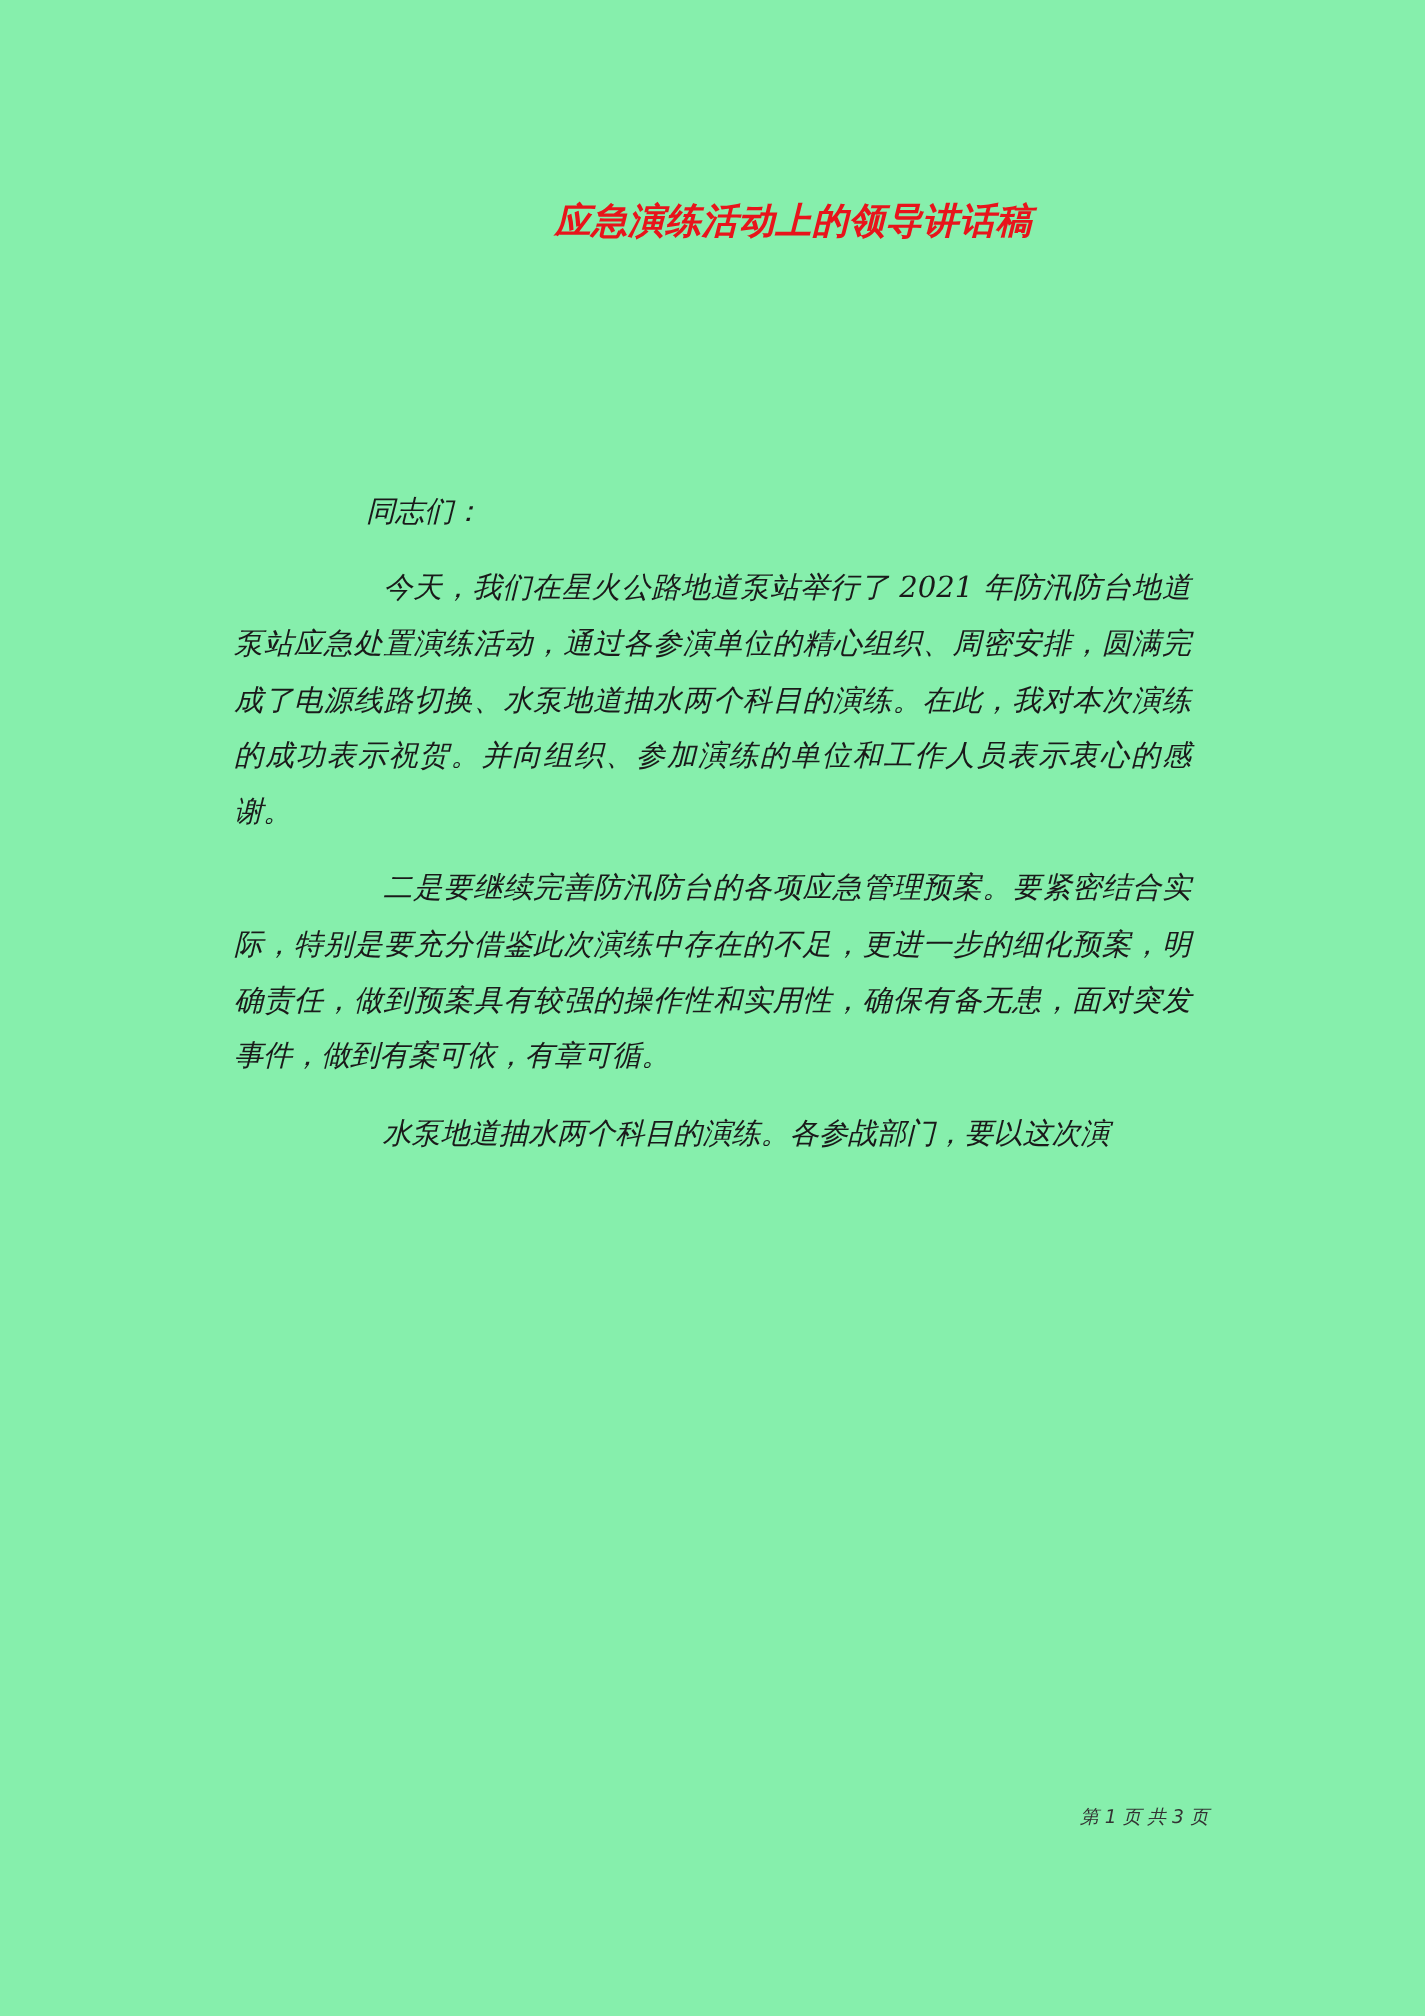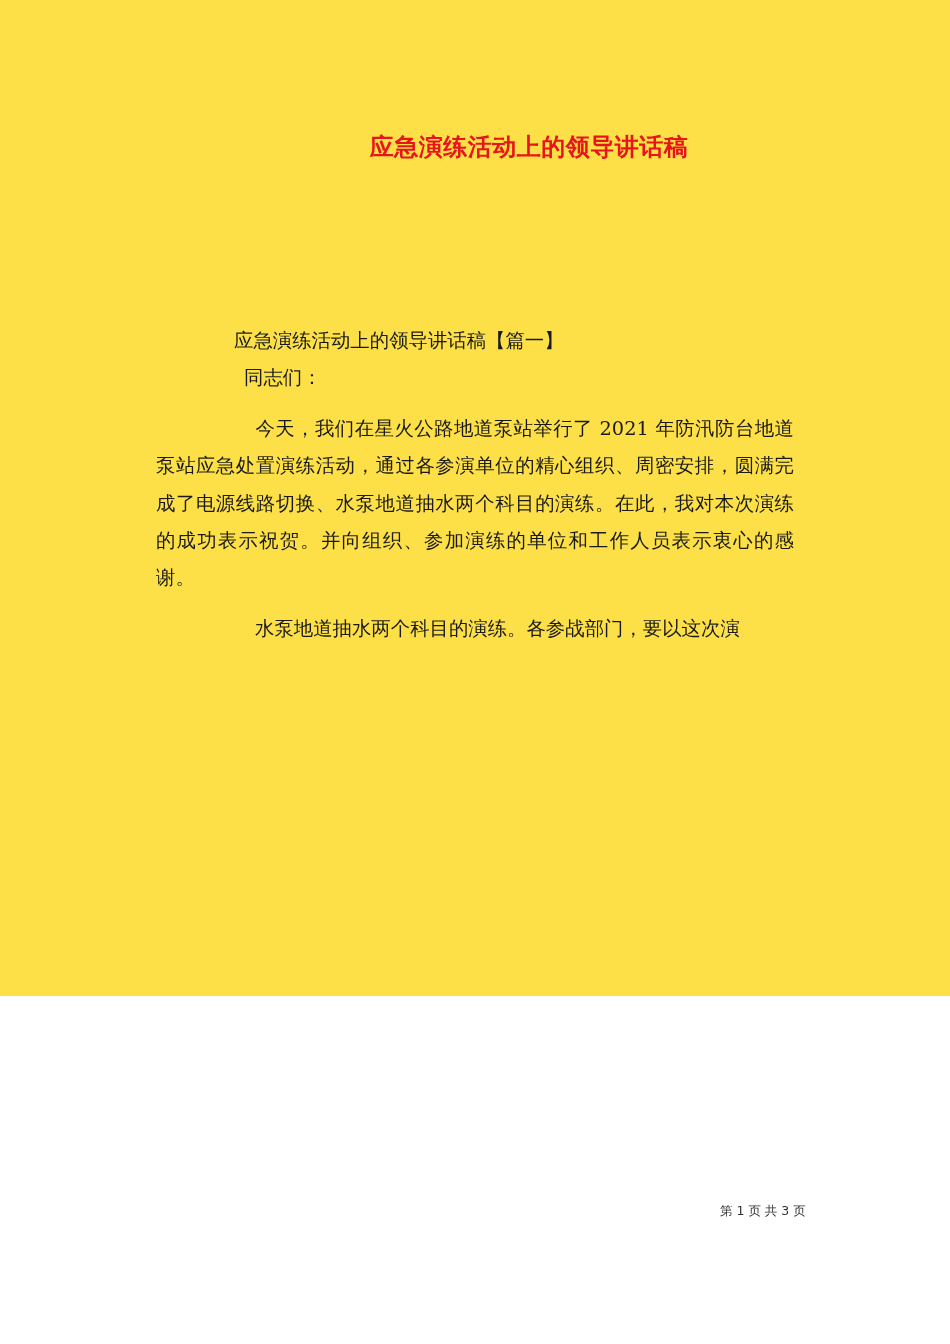--- a/index.html
+++ b/index.html
@@ -1,19 +1,20 @@
 <!DOCTYPE html>
 <html><head>
   <meta charset="utf-8">
   <style>
     html, body { margin: 0; padding: 0; background: #ffffff; }
     body { width: 950px; height: 1344px; position: relative; overflow: hidden; }
     .page {
-      position: absolute; left: 0; top: 0; width: 950px; height: 996px;
-      background: #fde047;
+      position: absolute; left: 0; top: 0; width: 950px; height: 1344px;
+      background: #86efac;
+      font-style: italic;
     }
     .title {
       position: absolute; left: 0; width: 950px; top: 131px;
       text-align: center; color: #e8141b;
       font-family: "DejaVu Sans", sans-serif; font-weight: bold;
       font-size: 24px; letter-spacing: 0.5px;
       padding-left: 108px; box-sizing: border-box;
     }
     .body-text {
       position: absolute; left: 142px; width: 666px; top: 322px;
@@ -31,21 +32,21 @@
       white-space: nowrap;
     }
   </style>
 </head>
 <body>
 
 <div class="page">
   <div class="title">应急演练活动上的领导讲话稿</div>
 
   <div class="body-text">
-    <div class="line subhead">应急演练活动上的领导讲话稿【篇一】</div>
     <div class="line salutation">同志们：</div>
 
     <p class="para"><span class="indent"></span><span>今天，我们在星火公路地道泵站举行了 2021 年防汛防台地道泵站应急处置演练活动，通过各参演单位的精心组织、周密安排，圆满完成了电源线路切换、水泵地道抽水两个科目的演练。在此，我对本次演练的成功表示祝贺。并向组织、参加演练的单位和工作人员表示衷心的感谢。</span></p>
+    <p class="para"><span class="indent"></span><span>二是要继续完善防汛防台的各项应急管理预案。要紧密结合实际，特别是要充分借鉴此次演练中存在的不足，更进一步的细化预案，明确责任，做到预案具有较强的操作性和实用性，确保有备无患，面对突发事件，做到有案可依，有章可循。</span></p>
     <p class="para"><span class="indent"></span><span>水泵地道抽水两个科目的演练。各参战部门，要以这次演</span></p>
   </div>
 
   <div class="footer">第 1 页 共 3 页</div>
 </div>
 
 </body></html>

